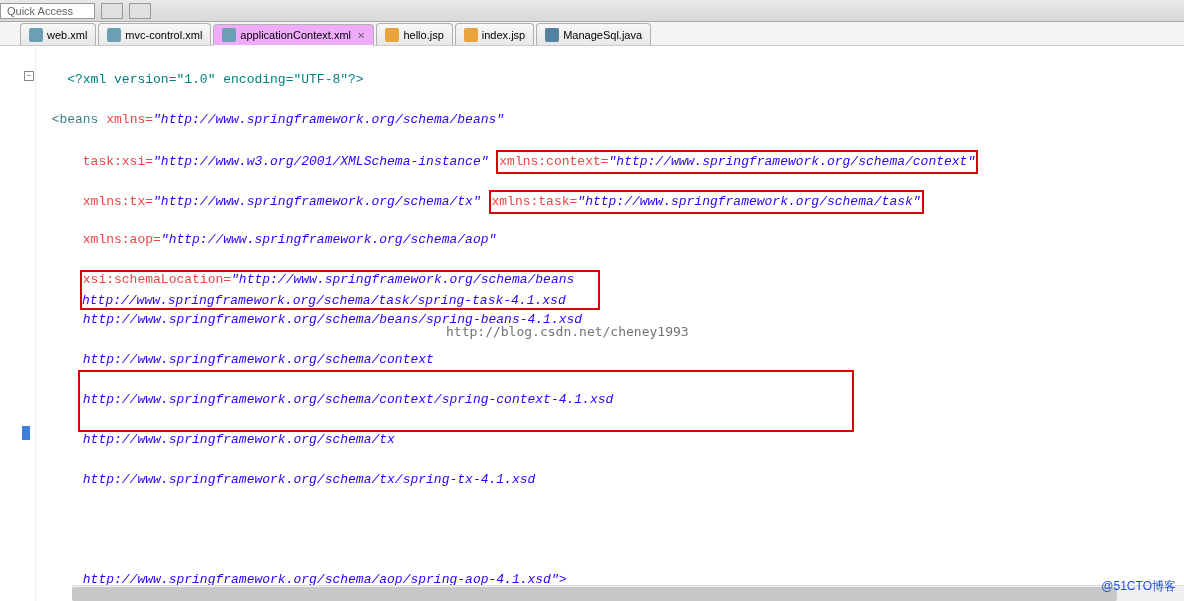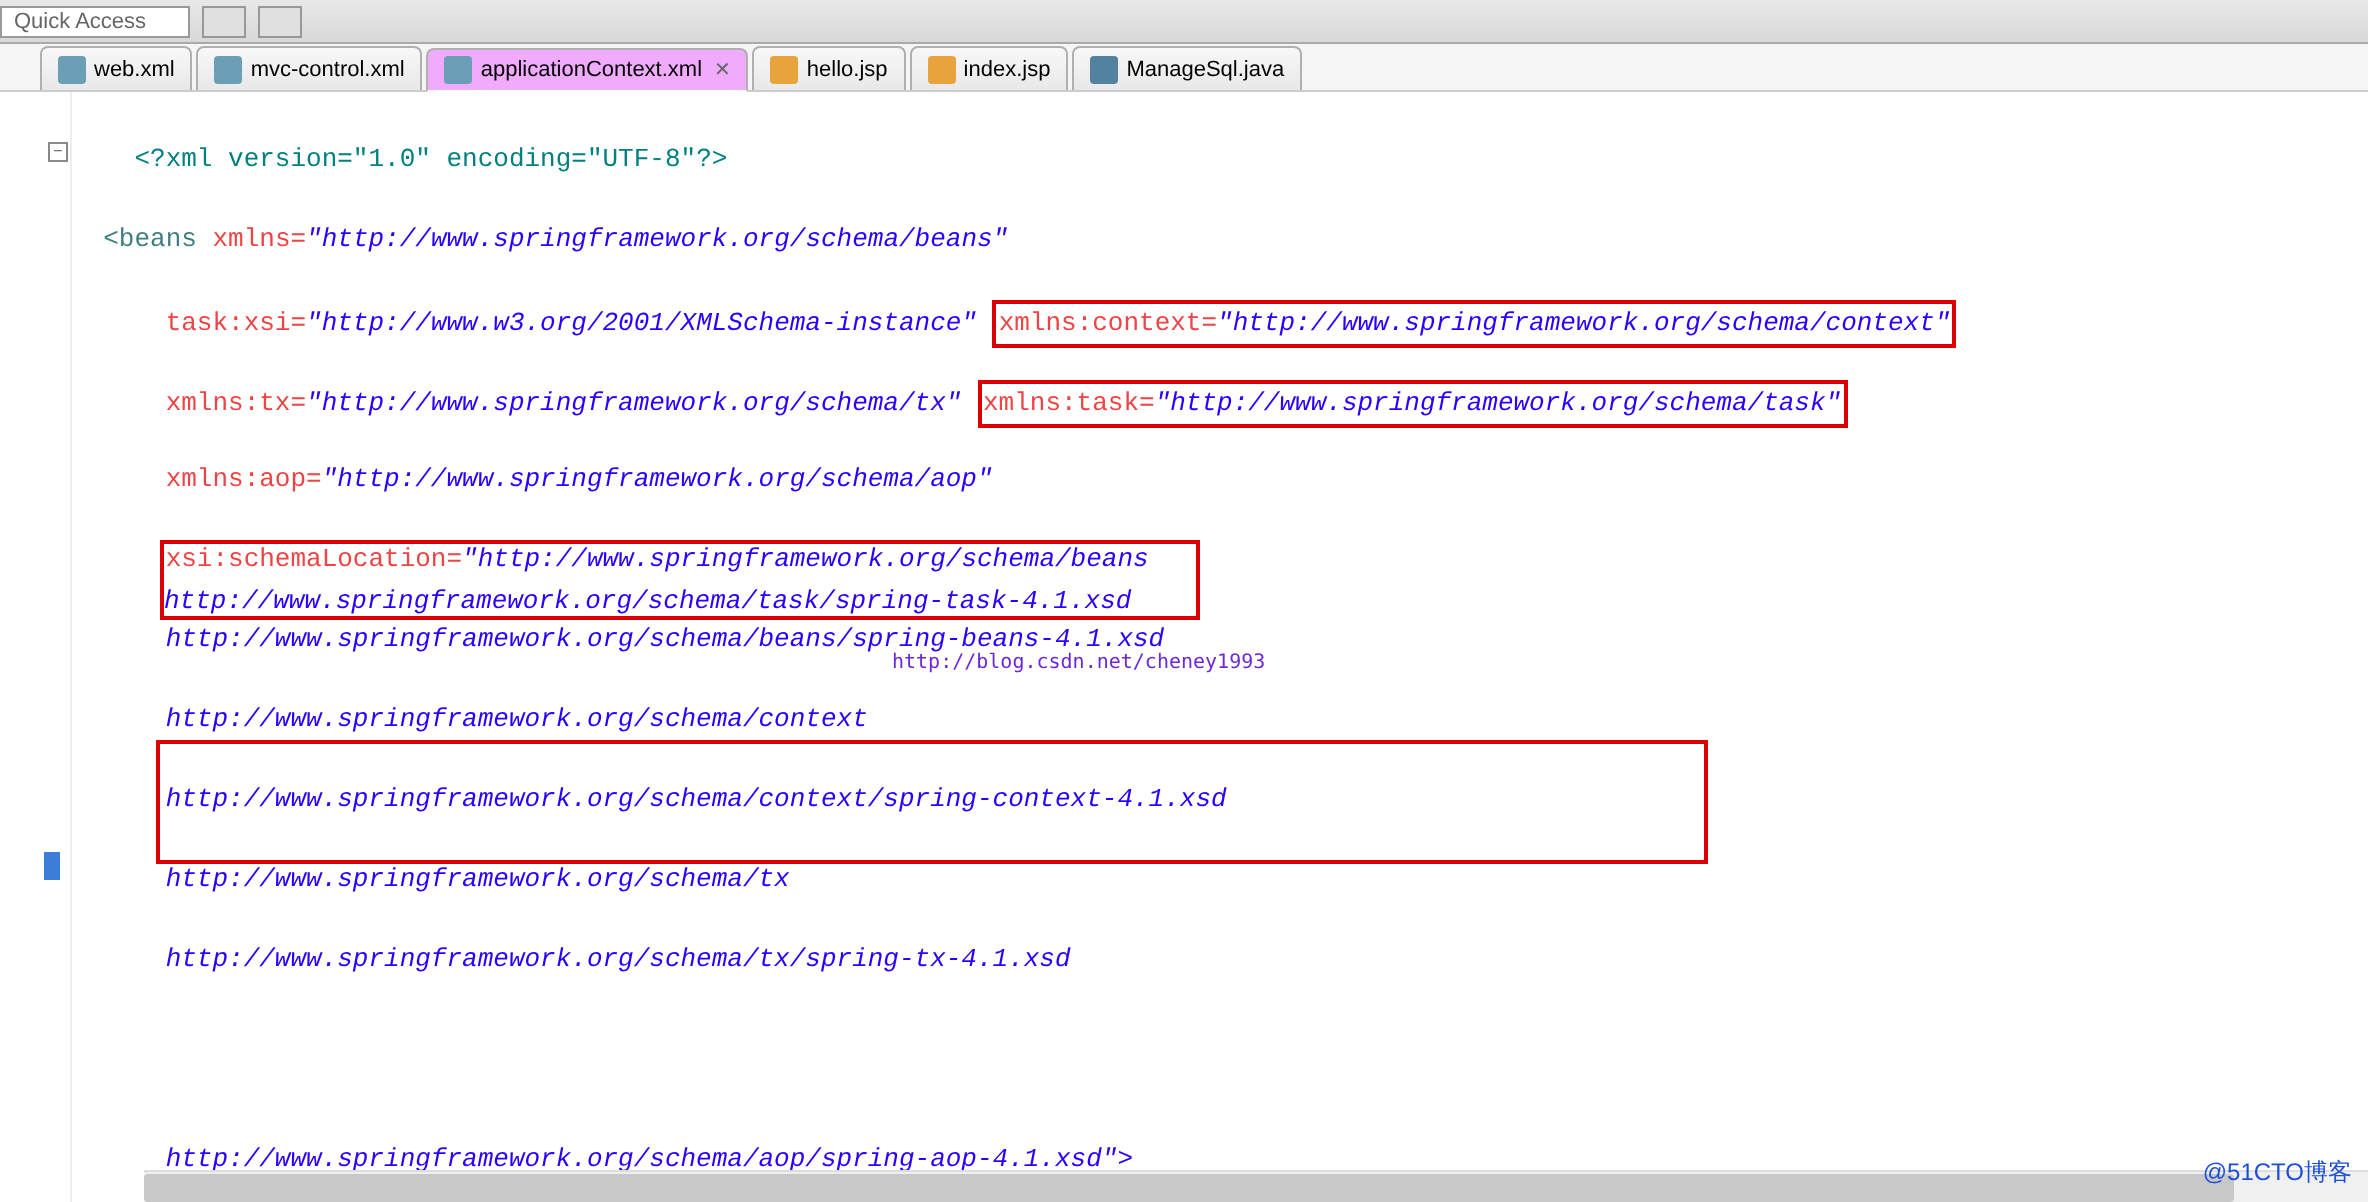--- a/index.html
+++ b/index.html
@@ -20,21 +20,21 @@
 .fold-marker{position:absolute;left:24px;width:10px;height:10px;border:1px solid #888;background:#fff;font-size:8px;line-height:8px;text-align:center;color:#666;cursor:pointer}
 .code-area{flex:1;padding:4px 0;font-family:Consolas,"Courier New",monospace;font-size:13px;line-height:20px;position:relative;white-space:pre;overflow:hidden}
 .line{height:20px}
 .blue-cursor{position:absolute;left:-12px;top:380px;width:8px;height:14px;background:#3b7dd8}
 .t-kw{color:#3f7f7f}
 .t-attr{color:#ef4444}
 .t-str{color:#2a00ff;font-style:italic}
 .t-decl{color:#008080}
 .box-red{border:2px solid #d00;display:inline-block;padding:0 1px}
 .box-red-block{border:2px solid #d00;position:absolute}
-.watermark{position:absolute;color:#6d28d9;font-size:10px;pointer-events:none}
+.watermark{position:absolute;color:#737373;font-size:13px;pointer-events:none}
 .wm1{left:410px;top:276px;font-family:Consolas,monospace}
 .wm2{right:8px;bottom:6px;font-size:12px;color:#1d4ed8}
 .hscroll{position:absolute;bottom:0;left:36px;right:0;height:16px;background:#f0f0f0;border-top:1px solid #ddd}
 .hscroll-thumb{position:absolute;left:0;width:94%;height:14px;top:1px;background:#c8c8c8;border-radius:2px}
 </style>
 </head>
 <body>
 
 <div class="topbar">
   <div class="qa-box">Quick Access</div>

